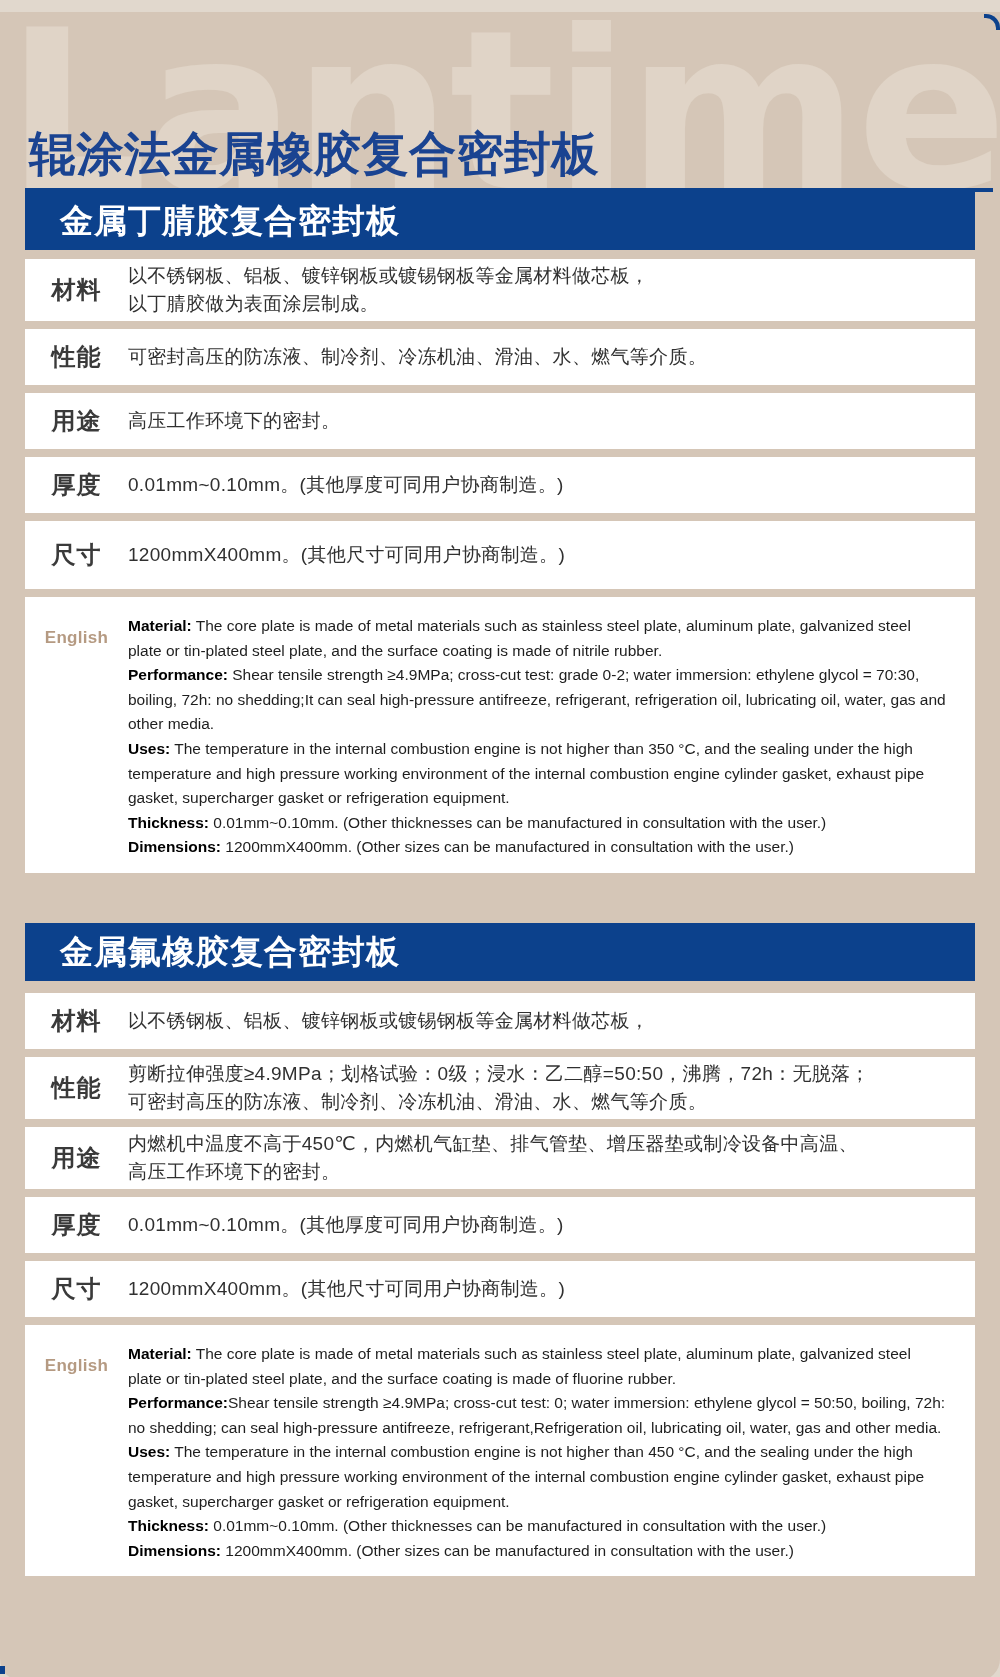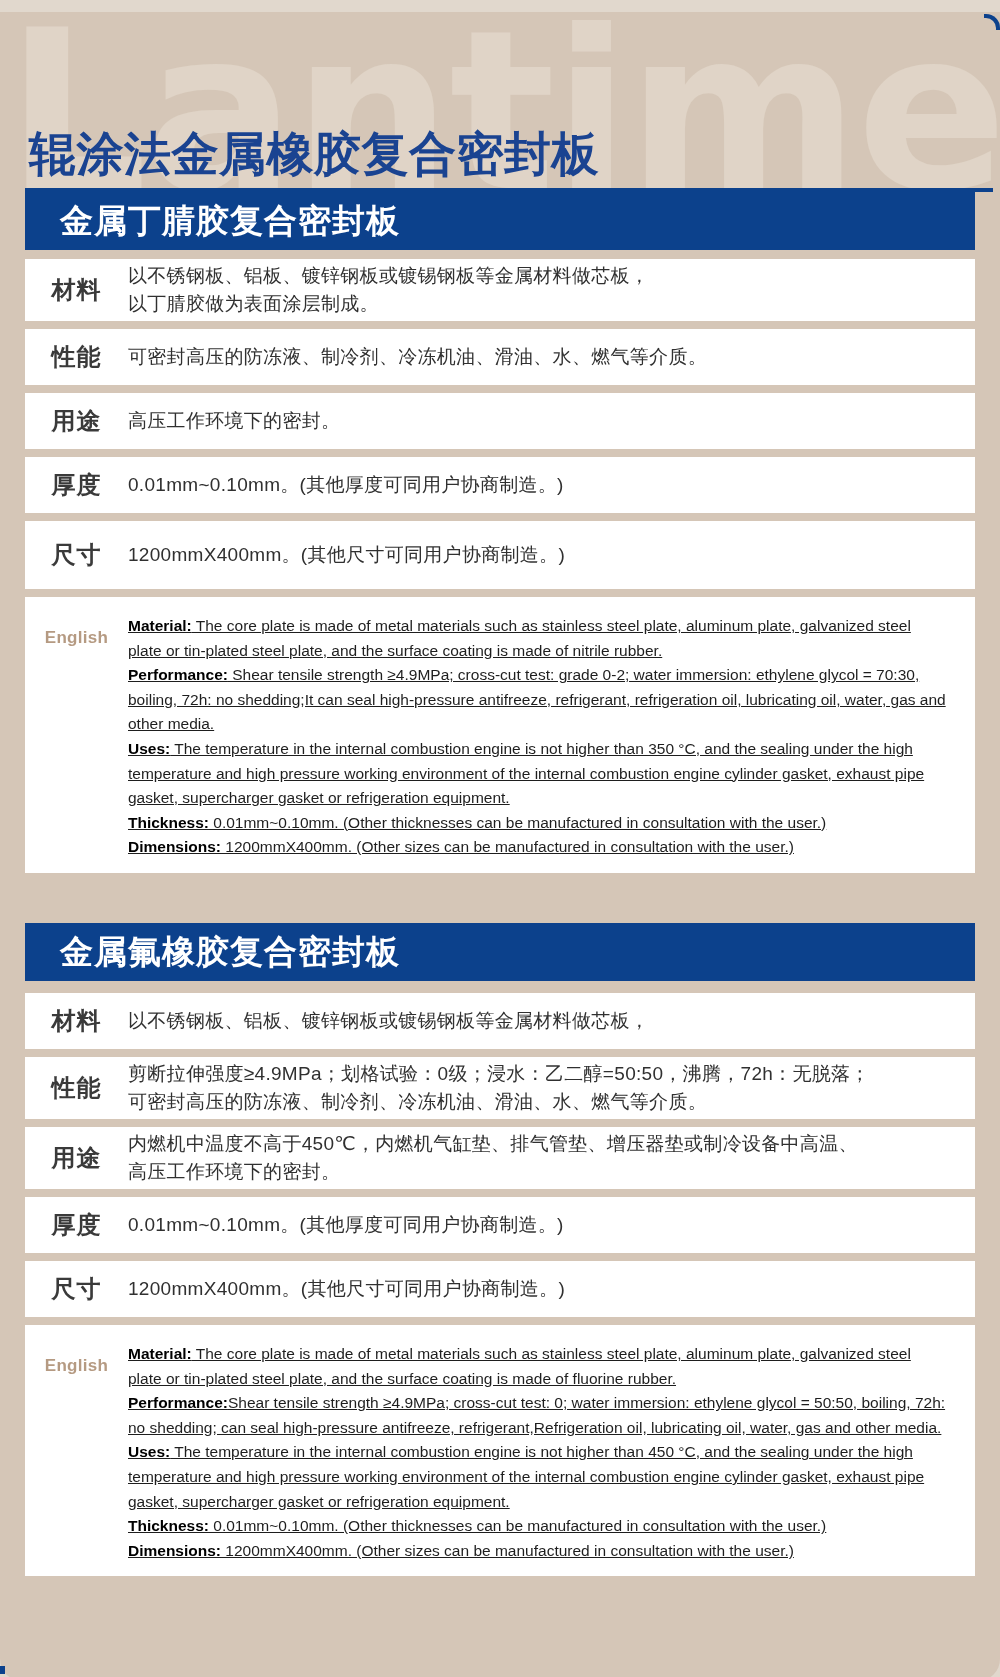--- a/index.html
+++ b/index.html
@@ -50,21 +50,21 @@
     font-size:24px;font-weight:700;color:#3a3a3a;letter-spacing:1px;
   }
   .row-content{font-size:19px;line-height:28px;color:#303030;letter-spacing:.3px;}
 
   .row.english{align-items:flex-start;padding:17px 0 13px;}
   .en-label{
     flex:none;width:103px;margin-top:14px;text-align:center;
     font-size:17px;font-weight:700;color:#b59a82;letter-spacing:.3px;
   }
   .en-content{width:820px;font-size:15.5px;line-height:24.6px;color:#1e1e1e;}
-  .en-content p{margin:0;text-decoration:underline;}
+  .en-content p{margin:0;}
   .en-content b{color:#000000;}
 </style>
 </head>
 <body>
 
 <div class="page">
   <div class="watermark">Lantime</div>
   <h1 class="main-title">辊涂法金属橡胶复合密封板</h1>
   <div class="top-rule"></div>
   <div class="corner-arc"></div>

